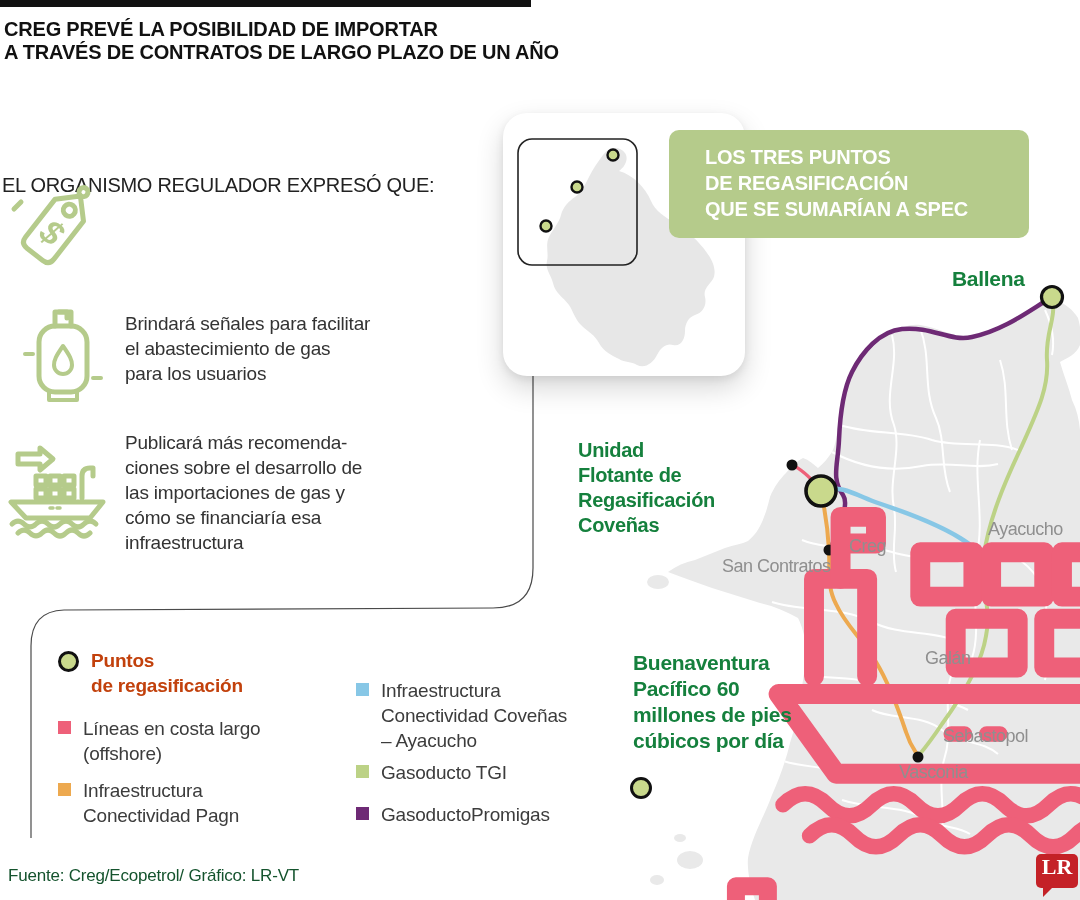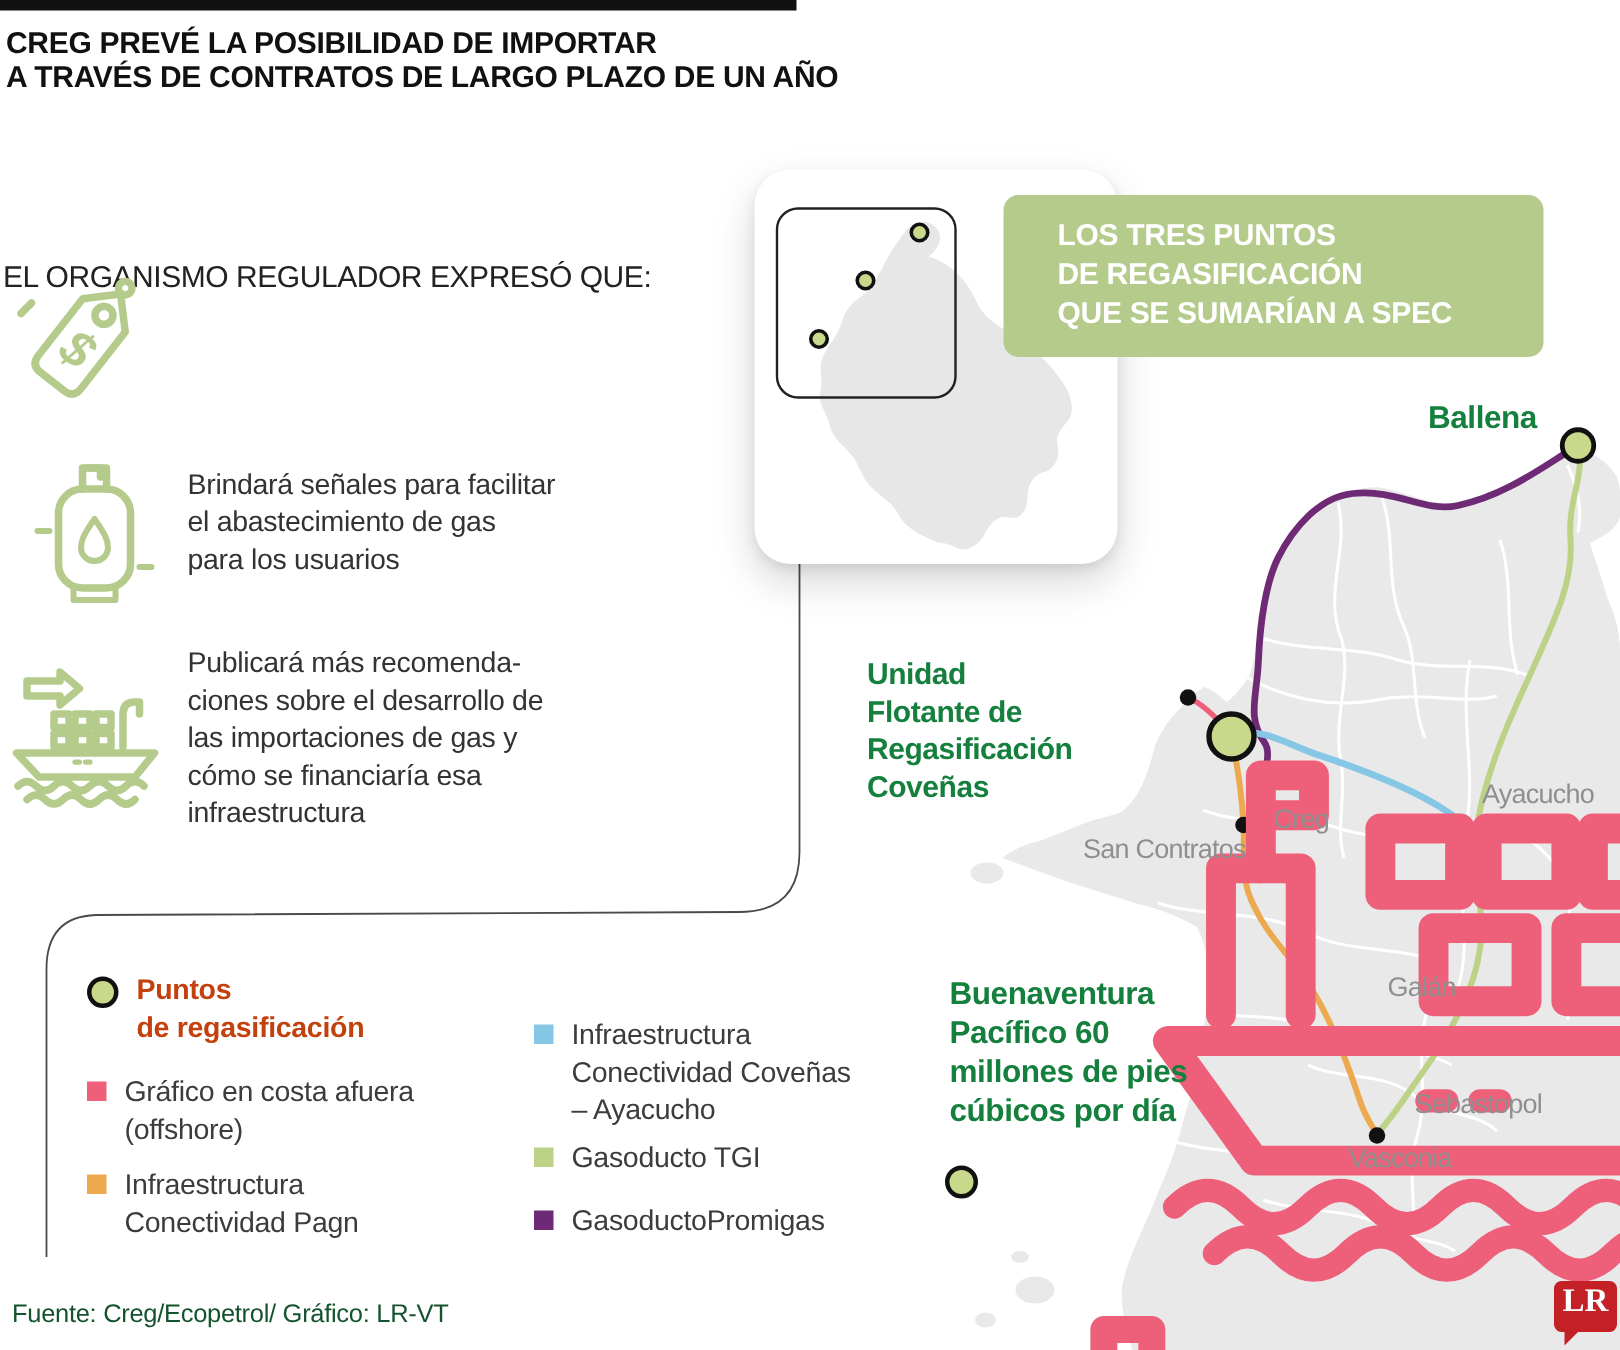--- a/index.html
+++ b/index.html
@@ -207,21 +207,21 @@
   <div class="abs map-label" style="left:943px;top:726px">Sebastopol</div>
   <div class="abs map-label" style="left:899px;top:762px">Vasconia</div>
 
   <div class="abs legend-item bold" style="left:58px;top:648px">
     <span class="sw-circle"></span>
     <span class="ml">Puntos
 de regasificación</span>
   </div>
   <div class="abs legend-item" style="left:58px;top:716px">
     <span class="sw-square" style="background:var(--offshore-pink)"></span>
-    <span class="ml">Gráfico en costa afuera
+    <span class="ml">Líneas en costa largo
 (offshore)</span>
   </div>
   <div class="abs legend-item" style="left:58px;top:778px">
     <span class="sw-square" style="background:var(--pagn-orange)"></span>
     <span class="ml">Infraestructura
 Conectividad Pagn</span>
   </div>
   <div class="abs legend-item" style="left:356px;top:678px">
     <span class="sw-square" style="background:var(--covenas-blue)"></span>
     <span class="ml">Infraestructura

